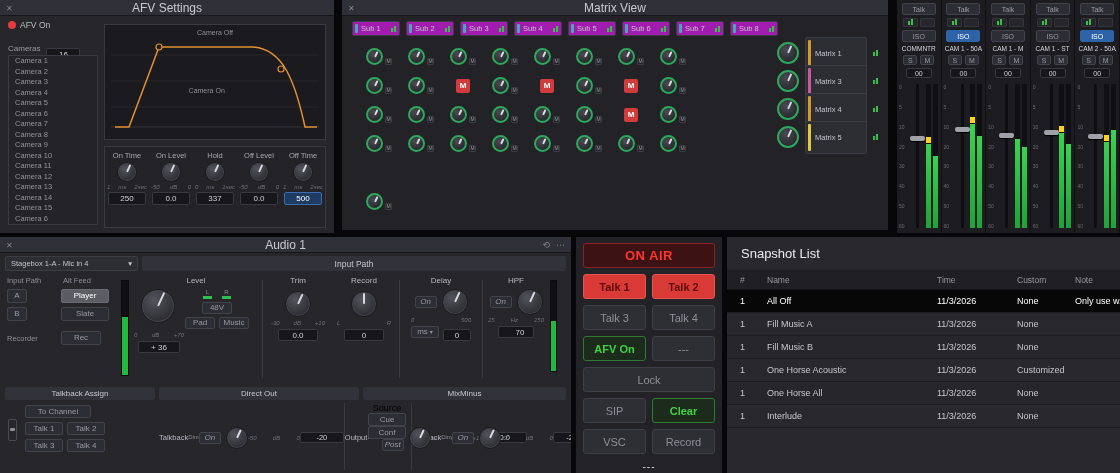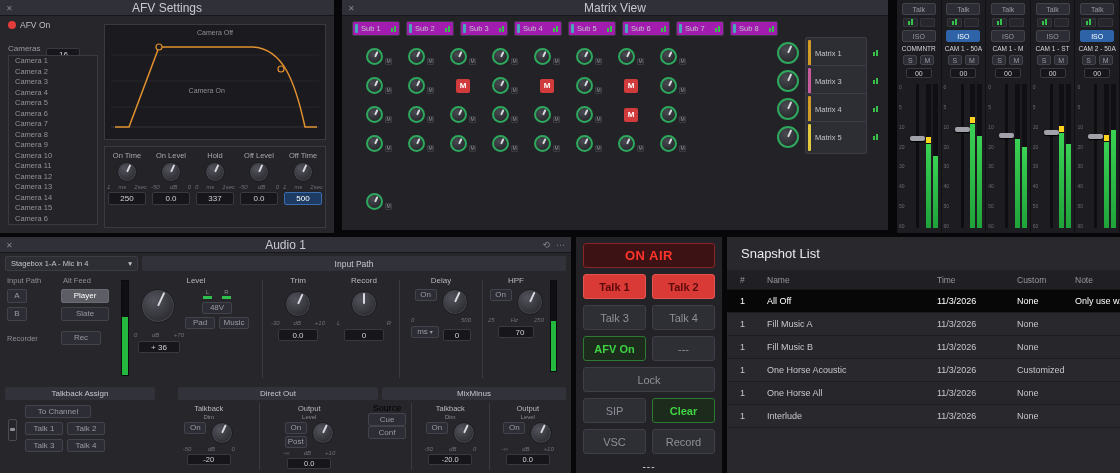--- a/index.html
+++ b/index.html
@@ -94,35 +94,35 @@
   .lvlgroup{width:128px;}
   .lvlrow{display:flex;gap:8px;margin-top:4px;align-items:flex-start;}
   .btncol{display:flex;flex-direction:column;gap:3px;align-items:center;width:68px;}
   .lrrow{display:flex;gap:10px;}
   .lrcell{display:flex;flex-direction:column;align-items:center;}
   .lrcell i{font-style:normal;font-size:6px;color:#8a8a92;}
   .lrcell b{width:9px;height:3px;background:#2fbf4e;margin-top:1px;}
   .padline{display:flex;gap:4px;}
   .sbtn{width:30px;height:12px;}
   .onbtn{width:22px;height:12px;}
-  .krow{display:flex;gap:5px;margin-top:4px;}
+  .krow{display:flex;align-items:center;gap:5px;margin-top:4px;font-style:italic;}
   .boxrow{display:flex;gap:4px;margin-top:3px;}
   .msbox{width:28px;height:12px;gap:2px;}
   .endmeter{width:7px;height:92px;margin:6px 0 0 3px;background:linear-gradient(to top,#25b83f 0%,#25b83f 55%,#101014 55%);border:1px solid #0c0c0f;flex:none;}
   .bot-headers{position:absolute;top:150px;left:5px;right:5px;height:13px;display:flex;gap:4px;}
   .bhdr{background:#32323a;color:#c6c6cd;font-size:8px;display:flex;align-items:center;justify-content:center;border-radius:2px;}
   .bot-content{position:absolute;top:166px;left:5px;right:5px;bottom:3px;display:flex;gap:4px;}
   .tba{width:150px;position:relative;flex:none;}
   .faderico{position:absolute;left:3px;top:16px;width:9px;height:22px;border:1px solid #4a4a52;border-radius:2px;}
   .faderico::after{content:"";position:absolute;left:1px;right:1px;top:8px;height:3px;background:#8f8f98;border-radius:1px;}
   .tochan{position:absolute;left:20px;top:2px;width:66px;height:13px;}
   .talkgrid{position:absolute;left:20px;top:19px;display:grid;grid-template-columns:38px 38px;gap:4px;}
   .talkgrid .btn{height:13px;}
   .dout{width:200px;display:flex;flex:none;}
-  .ctlcol{flex:1;display:flex;flex-direction:column;align-items:center;}
+  .ctlcol{flex:1;display:flex;flex-direction:row;align-items:center;}
   .ctlcol+.ctlcol{border-left:1px solid #3a3a42;}
   .ctlcol .clabel{font-size:7.5px;color:#b8b8c0;margin-top:1px;}
   .ctlcol .csub{font-size:6px;color:#8a8a92;margin-top:1px;}
   .ctlcol .krow{margin-top:2px;}
   .ctlcol .scale{width:52px;margin-top:2px;}
   .ctlcol .valbox{width:44px;height:11px;font-size:7.5px;margin-top:2px;}
   .onpost{display:flex;flex-direction:column;gap:2px;}
   .mmwrap{flex:1;display:flex;}
   .srccol{width:48px;display:flex;flex-direction:column;align-items:center;flex:none;}
   .srccol .btn{width:38px;height:13px;}
@@ -1170,21 +1170,21 @@
         <i>Hz</i>
         <i>250</i>
       </span>
       <span class="valbox" style="width:36px;padding-left:8px;">70</span>
     </div>
     <div class="endmeter"></div>
   </div>
 
   <div class="bot-headers">
     <div class="bhdr" style="width:150px;">Talkback Assign</div>
-    <div class="bhdr" style="width:200px;margin-left:19px;">Direct Out</div>
+    <div class="bhdr" style="width:200px;">Direct Out</div>
     <div class="bhdr" style="flex:1;">MixMinus</div>
   </div>
   <div class="bot-content">
     <div class="tba">
       <span class="faderico"></span>
       <span class="btn tochan">To Channel</span>
       <div class="talkgrid">
 
       <span class="btn">Talk 1</span>
           <span class="btn">Talk 2</span>

